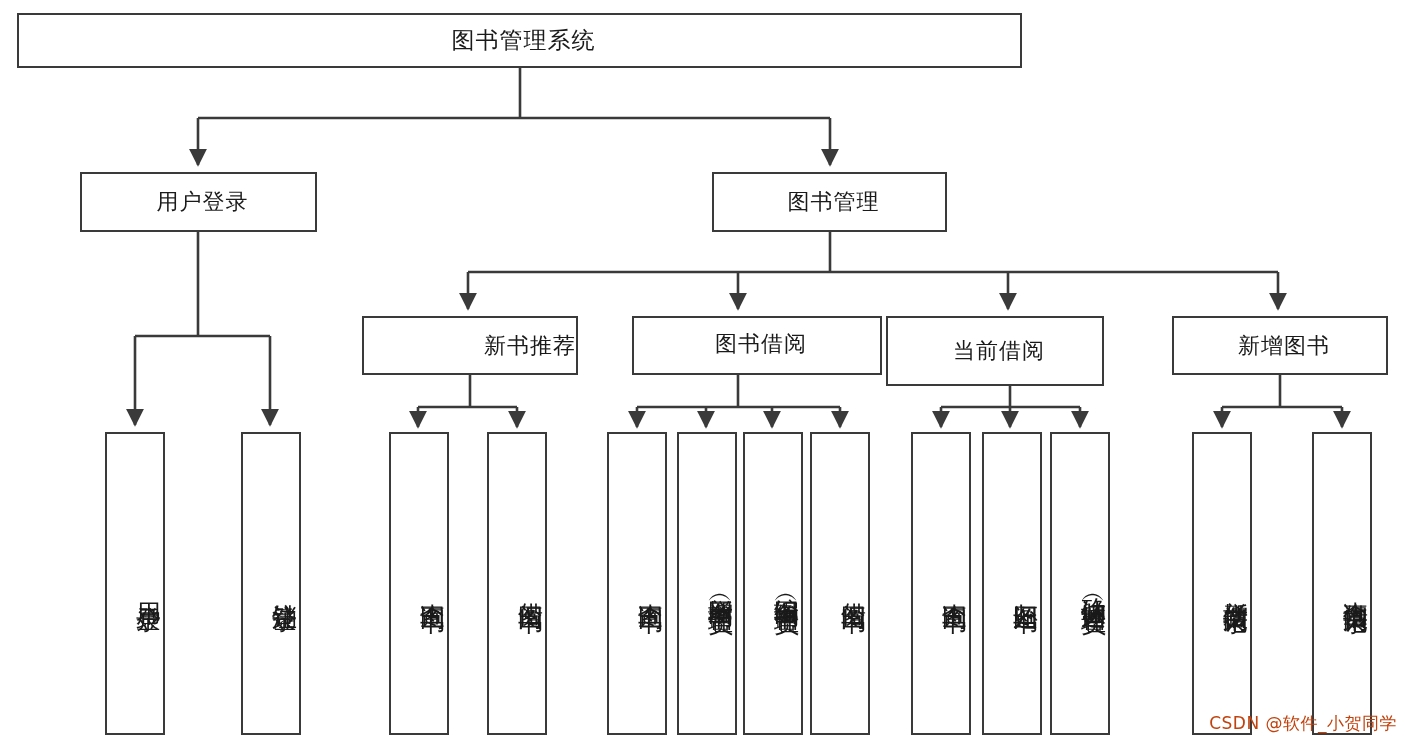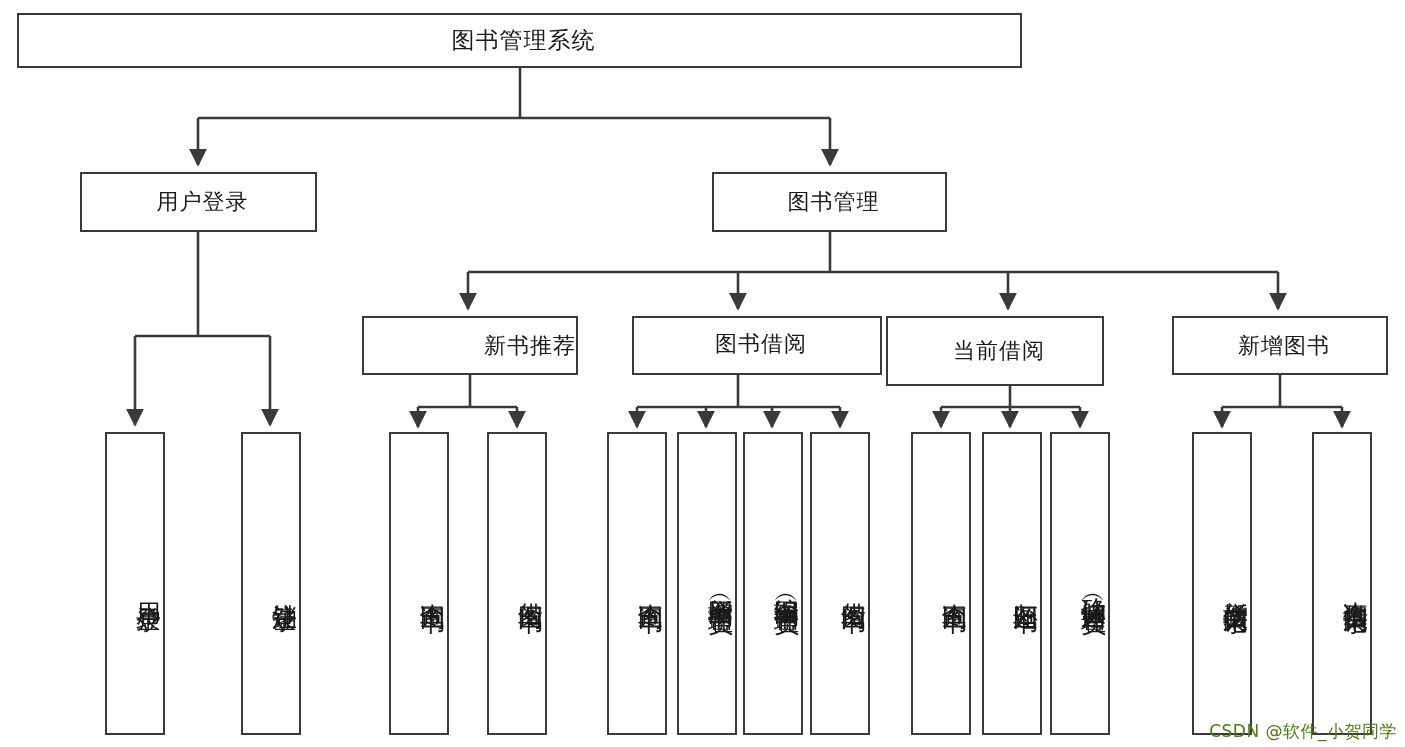--- a/index.html
+++ b/index.html
@@ -53,23 +53,23 @@
     justify-content:center;
   }
   .node.v span{
     display:block;
     writing-mode:vertical-rl;
     text-orientation:upright;
   }
   .watermark{
     position:absolute;
     right:8px;
-    bottom:4px;
+    bottom:12px;
     font-size:17px;
-    color:#4d7c0f;
+    color:#c2410c;
     letter-spacing:0.5px;
     z-index:5;
     white-space:nowrap;
     font-family:"DejaVu Sans","Liberation Sans",sans-serif;
   }
 </style>
 </head>
 <body>
 
 <div id="canvas">

